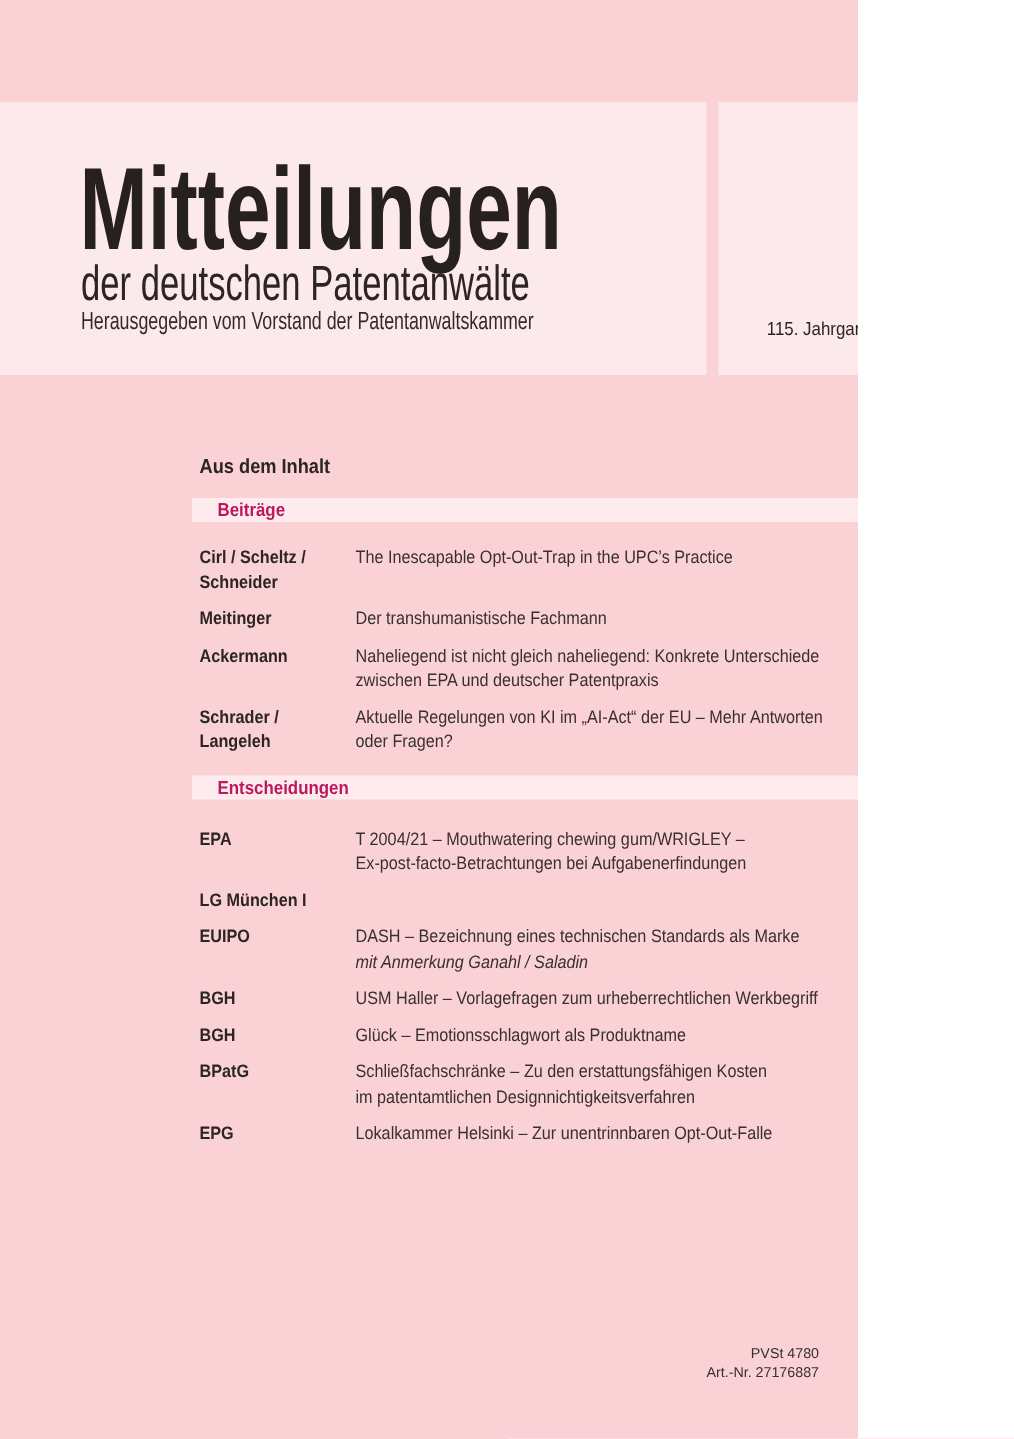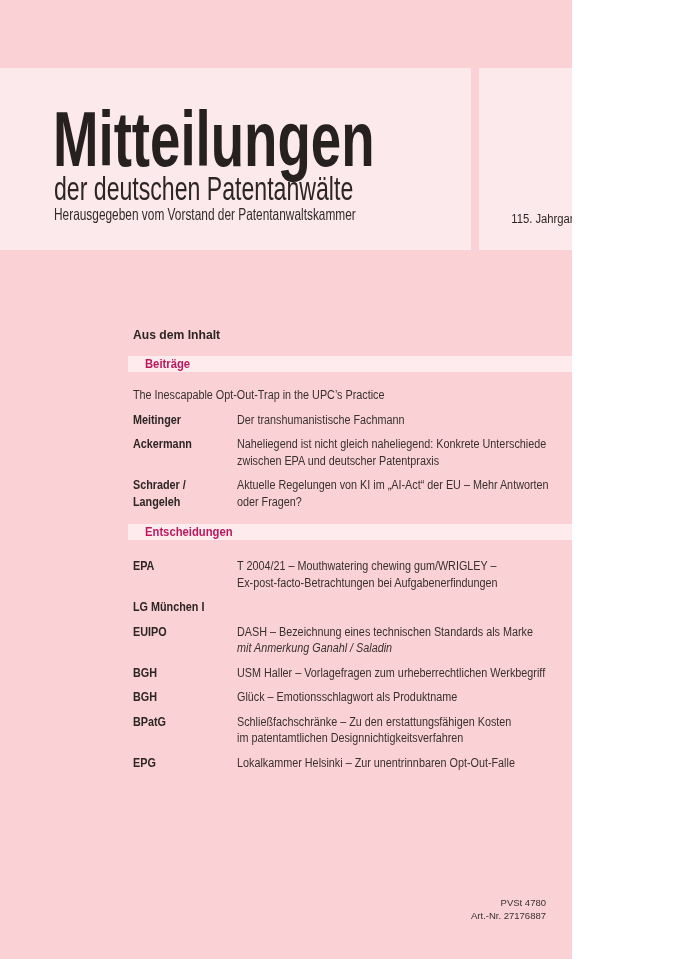--- a/index.html
+++ b/index.html
@@ -41,21 +41,21 @@
     font-size:105px; line-height:105px; font-weight:bold; color:#262020;
     text-align:right;
   }
   .issue-meta {
     position:absolute; right:28px; top:144px;
     font-size:12.5px; line-height:14px; color:#2c2524; text-align:right;
   }
   .issue-meta .sep { display:inline-block; width:14px; }
 
   
-  .content { position:absolute; left:128px; top:303px; width:456px;margin-top:24px; }
+  .content { position:absolute; left:128px; top:303px; width:456px; }
   .toc-heading {
     font-size:13.5px; font-weight:bold; color:#2c2524;
     padding-left:5px; margin-bottom:14px;
   }
   .section-bar {
     background:#fdebee; height:16px; line-height:16px;
     padding-left:17px; margin-bottom:15px;
     font-size:12.5px; font-weight:bold; color:#be185d;
   }
   .rows { padding-left:5px; margin-bottom:14px; }
@@ -94,20 +94,22 @@
   </div>
 
   <div class="content">
 
     <div class="toc-heading"><span class="cx s90">Aus dem Inhalt</span></div>
 
     <div class="section-bar"><span class="cx s90">Beiträge</span></div>
 
     <div class="rows">
       <div class="row">
+        <div class="row-label"><span class="cx s90">Cirl / Scheltz /
+Schneider</span></div>
         <div class="row-title"><span class="cx s90">The Inescapable Opt-Out-Trap in the UPC’s Practice</span></div>
       </div>
       <div class="row">
         <div class="row-label"><span class="cx s90">Meitinger</span></div>
         <div class="row-title"><span class="cx s90">Der transhumanistische Fachmann</span></div>
       </div>
       <div class="row">
         <div class="row-label"><span class="cx s90">Ackermann</span></div>
         <div class="row-title"><span class="cx s90">Naheliegend ist nicht gleich naheliegend: Konkrete Unterschiede
 zwischen EPA und deutscher Patentpraxis</span></div>

